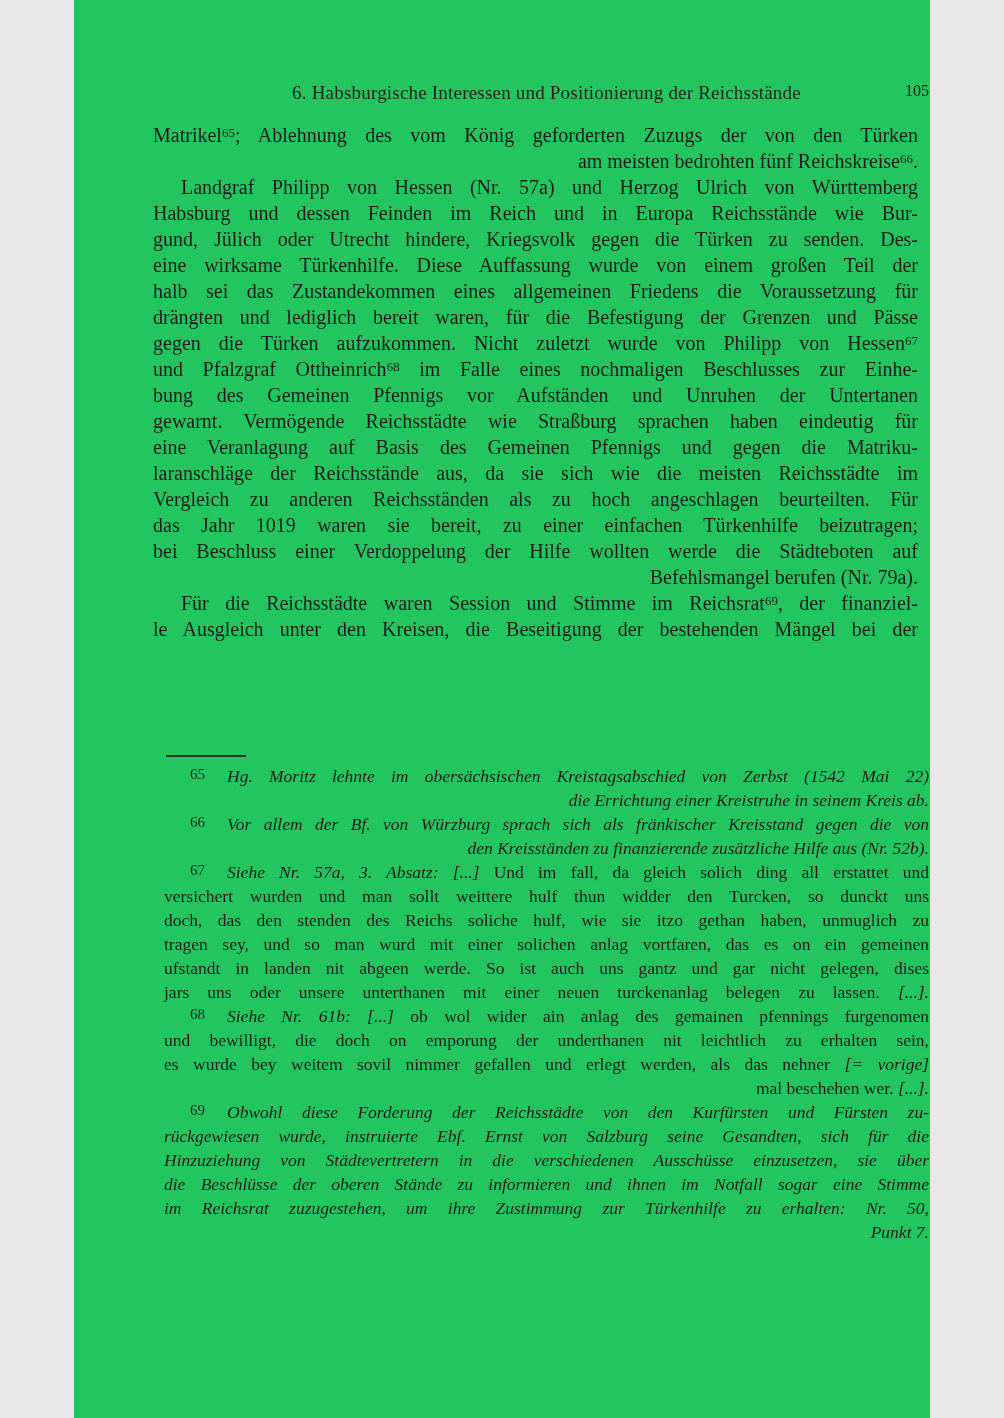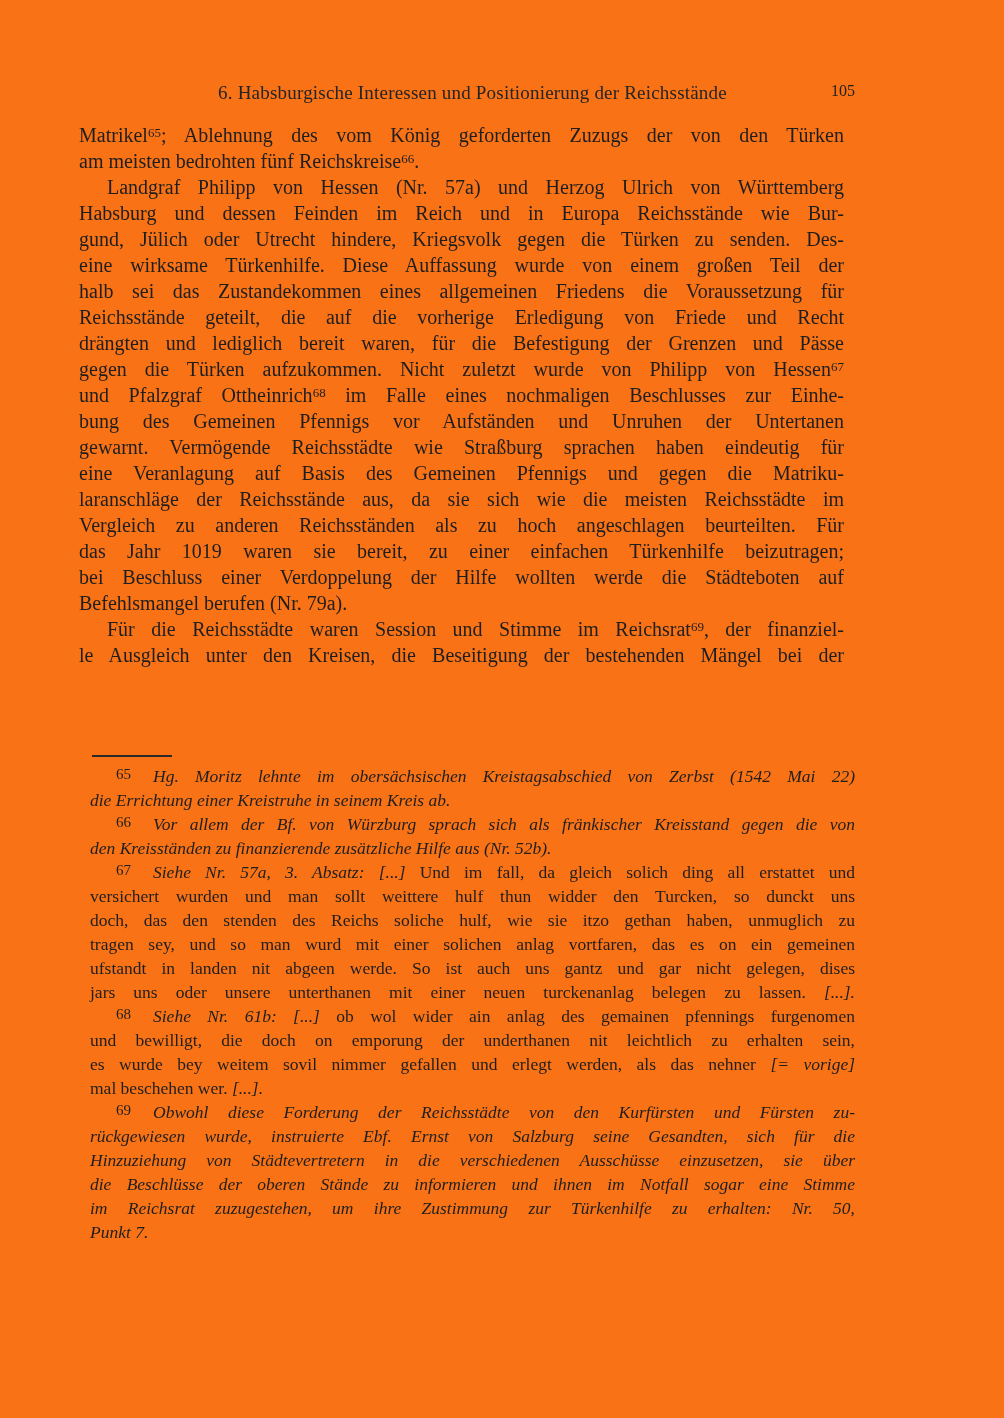--- a/index.html
+++ b/index.html
@@ -1,21 +1,21 @@
 <!DOCTYPE html>
 <html><head>
 <meta charset="utf-8">
 <style>
   html, body { margin: 0; padding: 0; background: #e8e8e8; }
   .page {
     position: relative;
-    width: 1004px;
+    width: 856px;
     height: 1418px;
     margin: 0 auto;
-    background: #f97316;
+    background: #22c55e;
     color: #1e1e1e;
     font-family: "Liberation Serif", "DejaVu Serif", serif;
     overflow: hidden;
   }
   .running-head {
     position: absolute;
     left: 90px; top: 80px;
     width: 765px; height: 28px;
   }
   .rh-title {
@@ -44,21 +44,21 @@
     width: 80px; height: 0;
     border-top: 2px solid #2a2a2a;
   }
   .footnotes {
     position: absolute;
     left: 90px; top: 764px;
     width: 765px;
     font-size: 17.5px;
     line-height: 24px;
   }
-  .tline { text-align: left; white-space: normal; }
+  .tline { text-align: right; white-space: normal; }
   .tline.j { text-align: justify; text-align-last: justify; }
   .tline.ind { text-indent: 28px; }
   .rm { font-style: normal; }
   .it { font-style: italic; }
   .sup {
     font-size: 13px;
     vertical-align: 0.42em;
     line-height: 0;
   }
   .fn-num {
@@ -85,21 +85,20 @@
       <div>
         <div class="tline j"><span class="rm">Matrikel</span><span class="sup">65</span><span class="rm">; Ablehnung des vom König geforderten Zuzugs der von den Türken</span></div>
         <div class="tline"><span class="rm">am meisten bedrohten fünf Reichskreise</span><span class="sup">66</span><span class="rm">.</span></div>
       </div>
       <div>
         <div class="tline j ind"><span class="rm">Landgraf Philipp von Hessen (Nr. 57a) und Herzog Ulrich von Württemberg</span></div>
         <div class="tline j"><span class="rm">Habsburg und dessen Feinden im Reich und in Europa Reichsstände wie Bur-</span></div>
         <div class="tline j"><span class="rm">gund, Jülich oder Utrecht hindere, Kriegsvolk gegen die Türken zu senden. Des-</span></div>
         <div class="tline j"><span class="rm">eine wirksame Türkenhilfe. Diese Auffassung wurde von einem großen Teil der</span></div>
         <div class="tline j"><span class="rm">halb sei das Zustandekommen eines allgemeinen Friedens die Voraussetzung für</span></div>
-        <div class="tline j"><span class="rm">Reichsstände geteilt, die auf die vorherige Erledigung von Friede und Recht</span></div>
         <div class="tline j"><span class="rm">drängten und lediglich bereit waren, für die Befestigung der Grenzen und Pässe</span></div>
         <div class="tline j"><span class="rm">gegen die Türken aufzukommen. Nicht zuletzt wurde von Philipp von Hessen</span><span class="sup">67</span></div>
         <div class="tline j"><span class="rm">und Pfalzgraf Ottheinrich</span><span class="sup">68</span><span class="rm"> im Falle eines nochmaligen Beschlusses zur Einhe-</span></div>
         <div class="tline j"><span class="rm">bung des Gemeinen Pfennigs vor Aufständen und Unruhen der Untertanen</span></div>
         <div class="tline j"><span class="rm">gewarnt. Vermögende Reichsstädte wie Straßburg sprachen haben eindeutig für</span></div>
         <div class="tline j"><span class="rm">eine Veranlagung auf Basis des Gemeinen Pfennigs und gegen die Matriku-</span></div>
         <div class="tline j"><span class="rm">laranschläge der Reichsstände aus, da sie sich wie die meisten Reichsstädte im</span></div>
         <div class="tline j"><span class="rm">Vergleich zu anderen Reichsständen als zu hoch angeschlagen beurteilten. Für</span></div>
         <div class="tline j"><span class="rm">das Jahr 1019 waren sie bereit, zu einer einfachen Türkenhilfe beizutragen;</span></div>
         <div class="tline j"><span class="rm">bei Beschluss einer Verdoppelung der Hilfe wollten werde die Städteboten auf</span></div>

